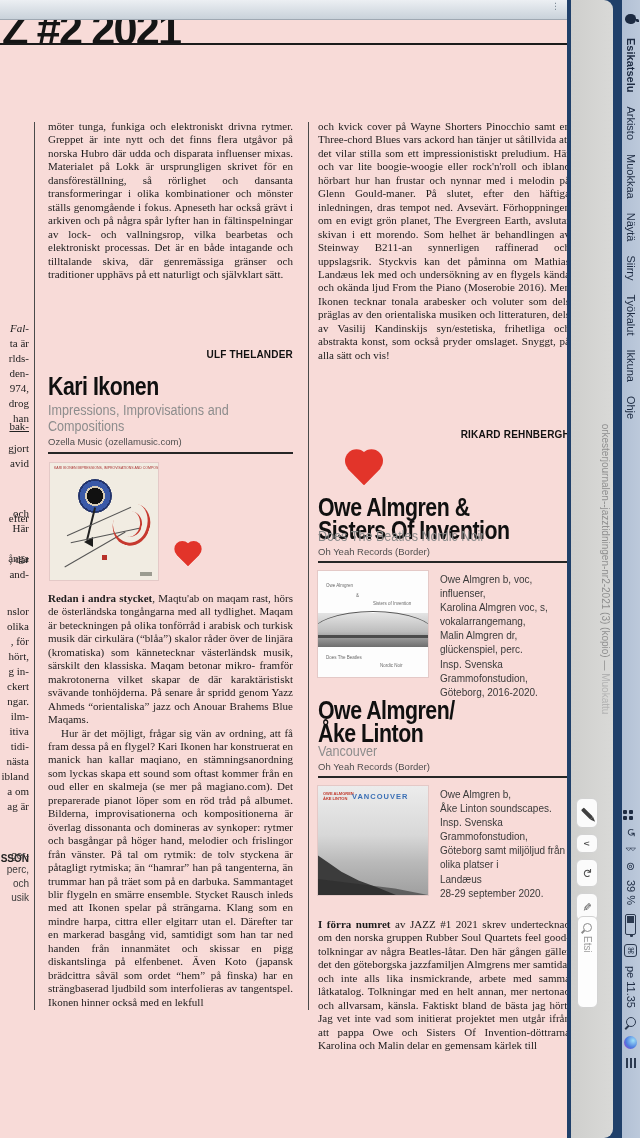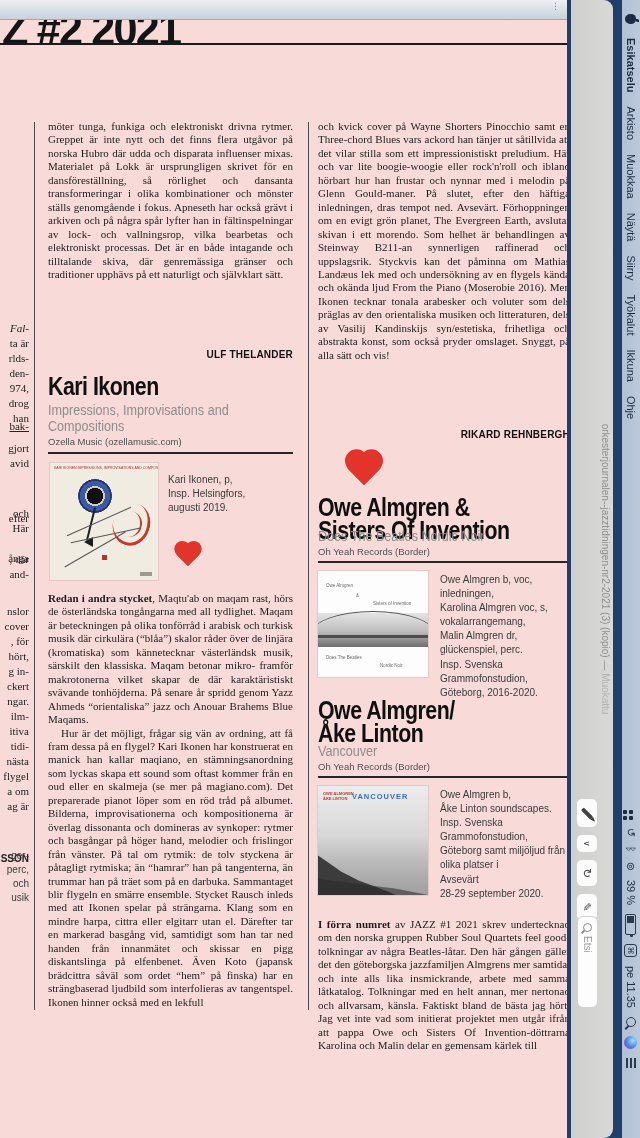--- a/index.html
+++ b/index.html
@@ -143,31 +143,31 @@
       <div class="frag" style="top: 420px; text-decoration: underline;">bak-</div>
       <div class="frag" style="top: 442px;">gjort</div>
       <div class="frag" style="top: 457px;">avid</div>
       <div class="frag" style="top: 492px; margin-top: 20px;">efter</div>
       <div class="frag" style="top: 507px;">och</div>
       <div class="frag" style="top: 522px;">Här</div>
       <div class="frag" style="top: 553px;">, där</div>
       <div class="frag" style="top: 568px;">and-</div>
       <div class="frag" style="top: 552px;">ånga</div>
       <div class="frag" style="top: 605px;">nslor</div>
-      <div class="frag" style="top: 620px;">cover</div>
+      <div class="frag" style="top: 620px;">olika</div>
       <div class="frag" style="top: 635px;">, för</div>
       <div class="frag" style="top: 650px;">hört,</div>
       <div class="frag" style="top: 665px;">g in-</div>
       <div class="frag" style="top: 680px;">ckert</div>
       <div class="frag" style="top: 695px;">ngar.</div>
       <div class="frag" style="top: 710px;">ilm-</div>
       <div class="frag" style="top: 725px;">itiva</div>
       <div class="frag" style="top: 740px;">tidi-</div>
       <div class="frag" style="top: 755px;">nästa</div>
-      <div class="frag" style="top: 770px;">flygel</div>
+      <div class="frag" style="top: 770px;">ibland</div>
       <div class="frag" style="top: 785px;">a om</div>
       <div class="frag" style="top: 800px;">ag är</div>
       <div class="frag bb" style="top: 816px;">SSON</div>
       <div class="frag ss" style="top: 850px;">ger-</div>
       <div class="frag ss" style="top: 864px; padding-left: 23px;">perc,</div>
       <div class="frag ss" style="top: 878px;">och</div>
       <div class="frag ss" style="top: 892px;">usik</div>
     </div>
 
   <div class="abs bodytxt" style="left:48px;top:120px;width:245px">
@@ -186,25 +186,20 @@
     <div class="needle"></div>
     <div class="tri"></div>
     <div class="l1" style="left:14px;top:58px;transform:rotate(-24deg)"></div>
     <div class="l1" style="left:20px;top:72px;transform:rotate(-12deg)"></div>
     <div class="l1" style="left:10px;top:86px;transform:rotate(-30deg)"></div>
     <div class="redarc"></div>
     <div class="redarc2"></div>
     <div class="rsq"></div>
     <div class="logo"></div>
   </div>
-  <div class="abs" style="left:168px;top:473px">
-      <div class="cline">Kari Ikonen, p,</div>
-      <div class="cline">Insp. Helsingfors,</div>
-      <div class="cline">augusti 2019.</div>
-    </div>
   <div class="heart" style="left:172px;top:542px;width:32px;height:30px"></div>
 
   <div class="abs bodytxt" style="left:48px;top:592px;width:245px">
     <p><b>Redan i andra stycket</b><span>, Maqtu'ab on maqam rast, hörs de österländska tongångarna med all tydlighet. Maqam är beteckningen på olika tonförråd i arabisk och turkisk musik där cirkulära (“blåa”) skalor råder över de linjära (kromatiska) som kännetecknar västerländsk musik, särskilt den klassiska. Maqam betonar mikro- framför makrotonerna vilket skapar de där karaktäristiskt svävande tonhöjderna. På senare år spridd genom Yazz Ahmeds “orientaliska” jazz och Anouar Brahems Blue Maqams.</span></p>
     <p>Hur är det möjligt, frågar sig vän av ordning, att få fram dessa på en flygel? Kari Ikonen har konstruerat en manick han kallar maqiano, en stämningsanordning som lyckas skapa ett sound som oftast kommer från en oud eller en skalmeja (se mer på magiano.com). Det preparerade pianot löper som en röd tråd på albumet. Bilderna, improvisationerna och kompositionerna är överlag dissonanta och domineras av synkoper: rytmer och basgångar på höger hand, melodier och frislingor från vänster. På tal om rytmik: de tolv styckena är påtagligt rytmiska; än “hamrar” han på tangenterna, än trummar han på träet som på en darbuka. Sammantaget blir flygeln en smärre ensemble. Stycket Rausch inleds med att Ikonen spelar på strängarna. Klang som en mindre harpa, cittra eller elgitarr utan el. Därefter tar en markerad basgång vid, samtidigt som han tar ned handen från innanmätet och skissar en pigg diskantslinga på elfenbenet. Även Koto (japansk brädcittra såväl som ordet “hem” på finska) har en strängbaserad ljudbild som interfolieras av tangentspel. Ikonen hinner också med en lekfull</p>
   </div>
 
   <div class="abs bodytxt" style="left:318px;top:120px;width:252px">
     <p>och kvick cover på Wayne Shorters Pinocchio samt en Three-chord Blues vars ackord han tänjer ut såtillvida att det vilar stilla som ett impressionistiskt preludium. Här och var lite boogie-woogie eller rock'n'roll och ibland hörbart hur han frustar och nynnar med i melodin på Glenn Gould-maner. På slutet, efter den häftiga inledningen, dras tempot ned. Avsevärt. Förhoppningen om en evigt grön planet, The Evergreen Earth, avslutar skivan i ett morendo. Som helhet är behandlingen av Steinway B211-an synnerligen raffinerad och uppslagsrik. Styckvis kan det påminna om Mathias Landæus lek med och undersökning av en flygels kända och okända ljud From the Piano (Moserobie 2016). Men Ikonen tecknar tonala arabesker och voluter som dels präglas av den orientaliska musiken och litteraturen, dels av Vasilij Kandinskijs syn/estetiska, frihetliga och abstrakta konst, som också pryder omslaget. Snyggt, på alla sätt och vis!</p>
   </div>
@@ -222,21 +217,21 @@
     <span class="t" style="left:38px;top:22px">&amp;</span>
     <span class="t" style="left:55px;top:30px">Sisters of Invention</span>
     <div class="photo"></div>
     <div class="arc"></div>
     <div class="deck"></div>
     <span class="t" style="left:8px;top:84px">Does The Beatles</span>
     <span class="t" style="left:62px;top:92px">Nordic Noir</span>
   </div>
   <div class="abs" style="left:440px;top:573px">
       <div class="cline">Owe Almgren b, voc,</div>
-      <div class="cline">inledningen,</div>
+      <div class="cline">influenser,</div>
       <div class="cline">Karolina Almgren voc, s,</div>
       <div class="cline">vokalarrangemang,</div>
       <div class="cline">Malin Almgren dr,</div>
       <div class="cline">glückenspiel, perc.</div>
       <div class="cline">Insp. Svenska</div>
       <div class="cline">Grammofonstudion,</div>
       <div class="cline">Göteborg, 2016-2020.</div>
     </div>
 
   <div class="abs h1" style="left:318px;top:698px">Owe Almgren/</div>
@@ -254,21 +249,21 @@
     <div class="pier"></div>
     <div class="pier2"></div>
   </div>
   <div class="abs" style="left:440px;top:788px">
       <div class="cline">Owe Almgren b,</div>
       <div class="cline">Åke Linton soundscapes.</div>
       <div class="cline">Insp. Svenska</div>
       <div class="cline">Grammofonstudion,</div>
       <div class="cline">Göteborg samt miljöljud från</div>
       <div class="cline">olika platser i</div>
-      <div class="cline">Avsevärt</div>
+      <div class="cline">Landæus</div>
       <div class="cline">28-29 september 2020.</div>
     </div>
 
   <div class="abs bodytxt" style="left:318px;top:918px;width:252px">
     <p><b>I förra numret</b><span> av JAZZ #1 2021 skrev undertecknad om den norska gruppen Rubber Soul Quartets feel good-tolkningar av några Beatles-låtar. Den här gången gäller det den göteborgska jazzfamiljen Almgrens mer samtida, och inte alls lika insmickrande, arbete med samma låtkatalog. Tolkningar med en helt annan, mer nertonad och allvarsam, känsla. Faktiskt bland de bästa jag hört. Jag vet inte vad som initierat projektet men utgår ifrån att pappa Owe och Sisters Of Invention-döttrarna Karolina och Malin delar en gemensam kärlek till</span></p>
   </div>
 
 
   <div class="abs navybg"></div>
 

